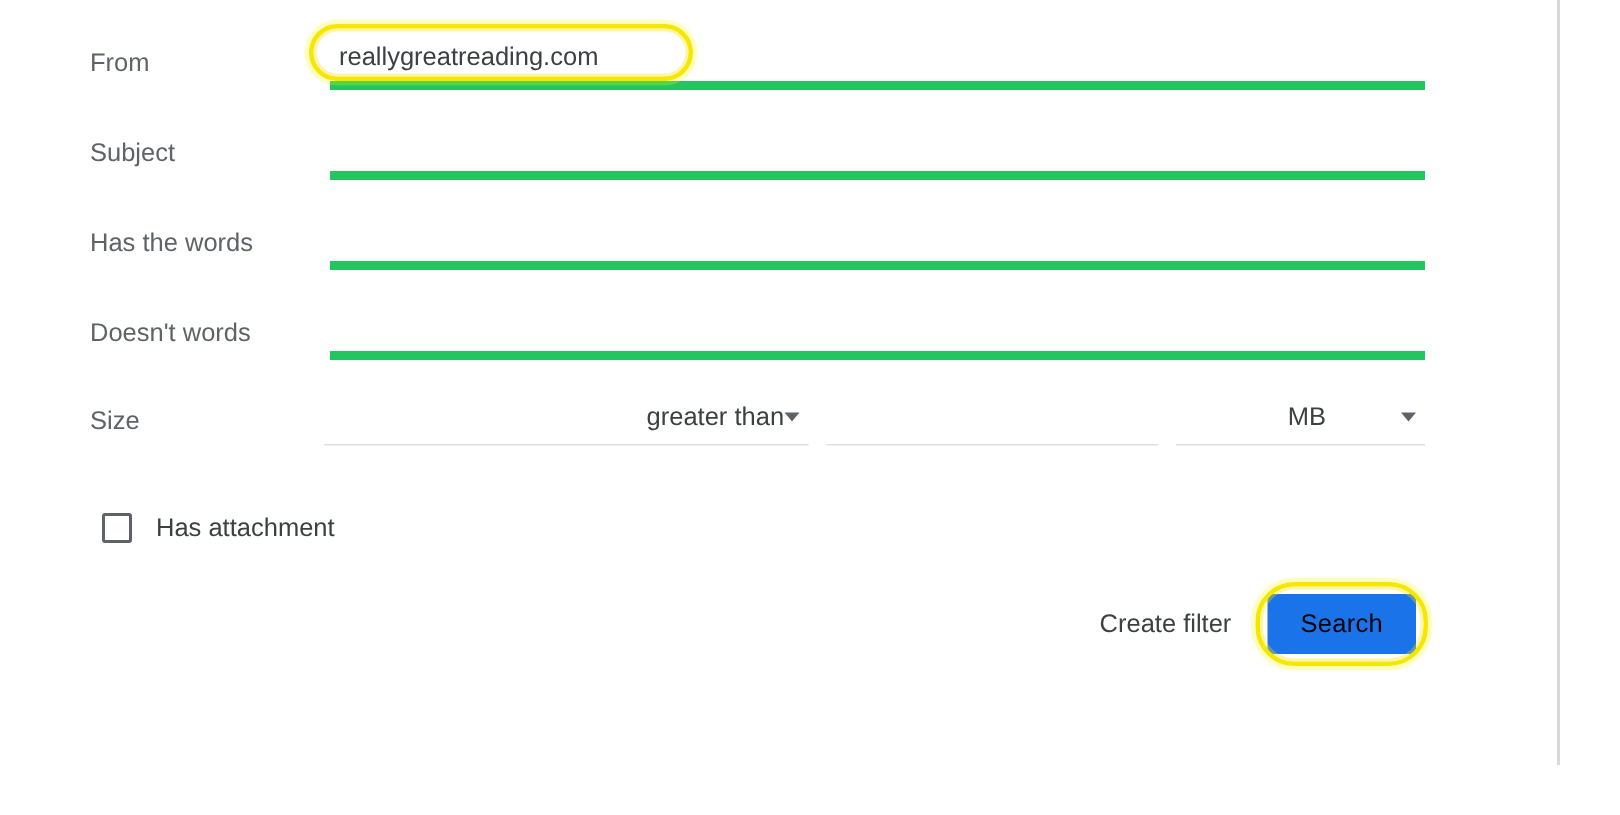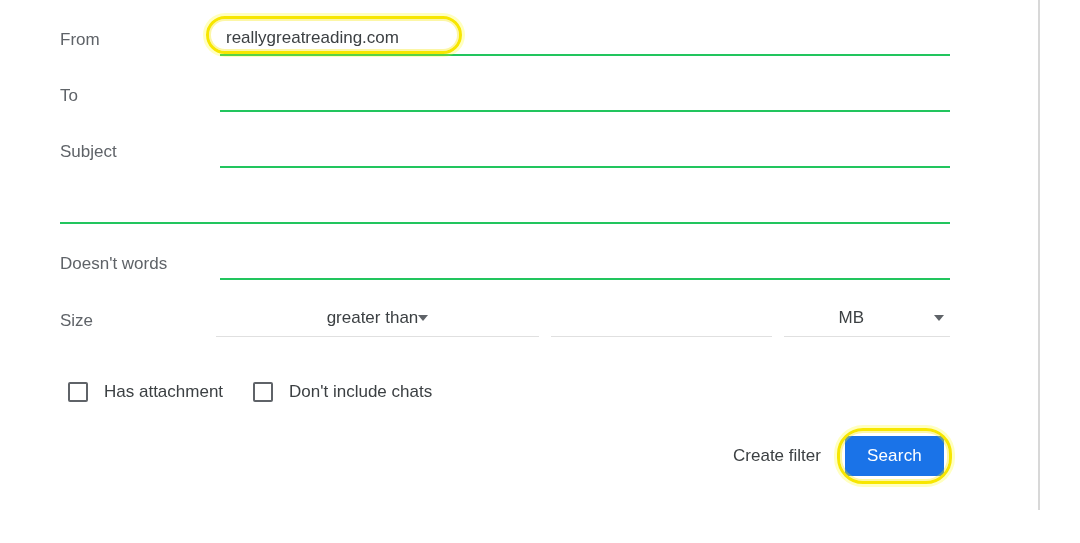--- a/index.html
+++ b/index.html
@@ -33,21 +33,21 @@
       font-size: 17px;
       color: #5f6368;
     }
     .input-wrap {
       flex: 1;
       position: relative;
     }
     .text-input {
       width: 100%;
       border: none;
-      border-bottom: 2px solid #22c55e;
+      border-bottom: 6px solid #22c55e;
       font-size: 17px;
       color: #3c4043;
       padding: 4px 0 6px 6px;
       outline: none;
       background: transparent;
     }
     .highlight-pill {
       position: absolute;
       border: 3px solid #f7e600;
       border-radius: 22px;
@@ -61,21 +61,21 @@
       height: 38px;
     }
     .size-row {
       display: flex;
       align-items: center;
       margin-bottom: 45px;
     }
     .select {
       display: flex;
       align-items: center;
-      justify-content: center;
+      justify-content: flex-end;
       border-bottom: 1px solid #e0e0e0;
       padding: 4px 6px 8px 6px;
       font-size: 17px;
       color: #3c4043;
       cursor: pointer;
     }
     .select-greater {
       width: 330px;
     }
     .select-amount {
@@ -84,21 +84,21 @@
       border-bottom: 1px solid #e0e0e0;
       margin: 0 12px;
       height: 32px;
       background: transparent;
       outline: none;
       font-size: 17px;
     }
     .select-unit {
       width: 170px;
       justify-content: flex-end;
-      gap: 70px;
+      gap: 50px;
     }
     .caret {
       display: inline-block;
       width: 0; height: 0;
       border-left: 5px solid transparent;
       border-right: 5px solid transparent;
       border-top: 6px solid #5f6368;
     }
     .checkbox-row {
       display: flex;
@@ -130,21 +130,21 @@
       gap: 24px;
       padding-right: 6px;
     }
     .create-link {
       font-size: 17px;
       color: #3c4043;
     }
     .search-btn {
       position: relative;
       background: #1a73e8;
-      color: #ffffff;
+      color: #000000;
       border: none;
       border-radius: 4px;
       padding: 10px 22px;
       font-size: 17px;
       font-weight: 500;
       letter-spacing: 0.2px;
       cursor: pointer;
     }
     .highlight-search {
       top: -8px;
@@ -166,35 +166,30 @@
 <div class="form">
 
   <div class="form-row">
     <div class="label">From</div>
     <div class="input-wrap">
       <input class="text-input" value="reallygreatreading.com" style="">
       <div class="highlight-pill highlight-from"></div>
     </div>
   </div>
 
-  <div class="form-row">
-    <div class="label">To</div>
+
+  <div class="form-row">
+    <div class="label">Subject</div>
     <div class="input-wrap">
       <input class="text-input" value="" style="">
     </div>
   </div>
 
   <div class="form-row">
-    <div class="label">Subject</div>
-    <div class="input-wrap">
-      <input class="text-input" value="" style="">
-    </div>
-  </div>
-
-  <div class="form-row">
+    <div class="label">Has the words</div>
     <div class="input-wrap">
       <input class="text-input" value="" style="">
     </div>
   </div>
 
   <div class="form-row">
     <div class="label">Doesn't words</div>
     <div class="input-wrap">
       <input class="text-input" value="" style="">
     </div>
@@ -210,24 +205,20 @@
     <div class="select select-unit">
       <span>MB</span>
       <span class="caret"></span>
     </div>
   </div>
 
   <div class="checkbox-row">
     <div class="checkbox-item">
       <div class="cbox"></div>
       <span class="checkbox-label">Has attachment</span>
-    </div>
-    <div class="checkbox-item">
-      <div class="cbox"></div>
-      <span class="checkbox-label">Don't include chats</span>
     </div>
   </div>
 
   <div class="actions">
     <span class="create-link">Create filter</span>
     <span class="btn-wrap">
       <button class="search-btn">Search</button>
       <span class="highlight-pill highlight-search"></span>
     </span>
   </div>

